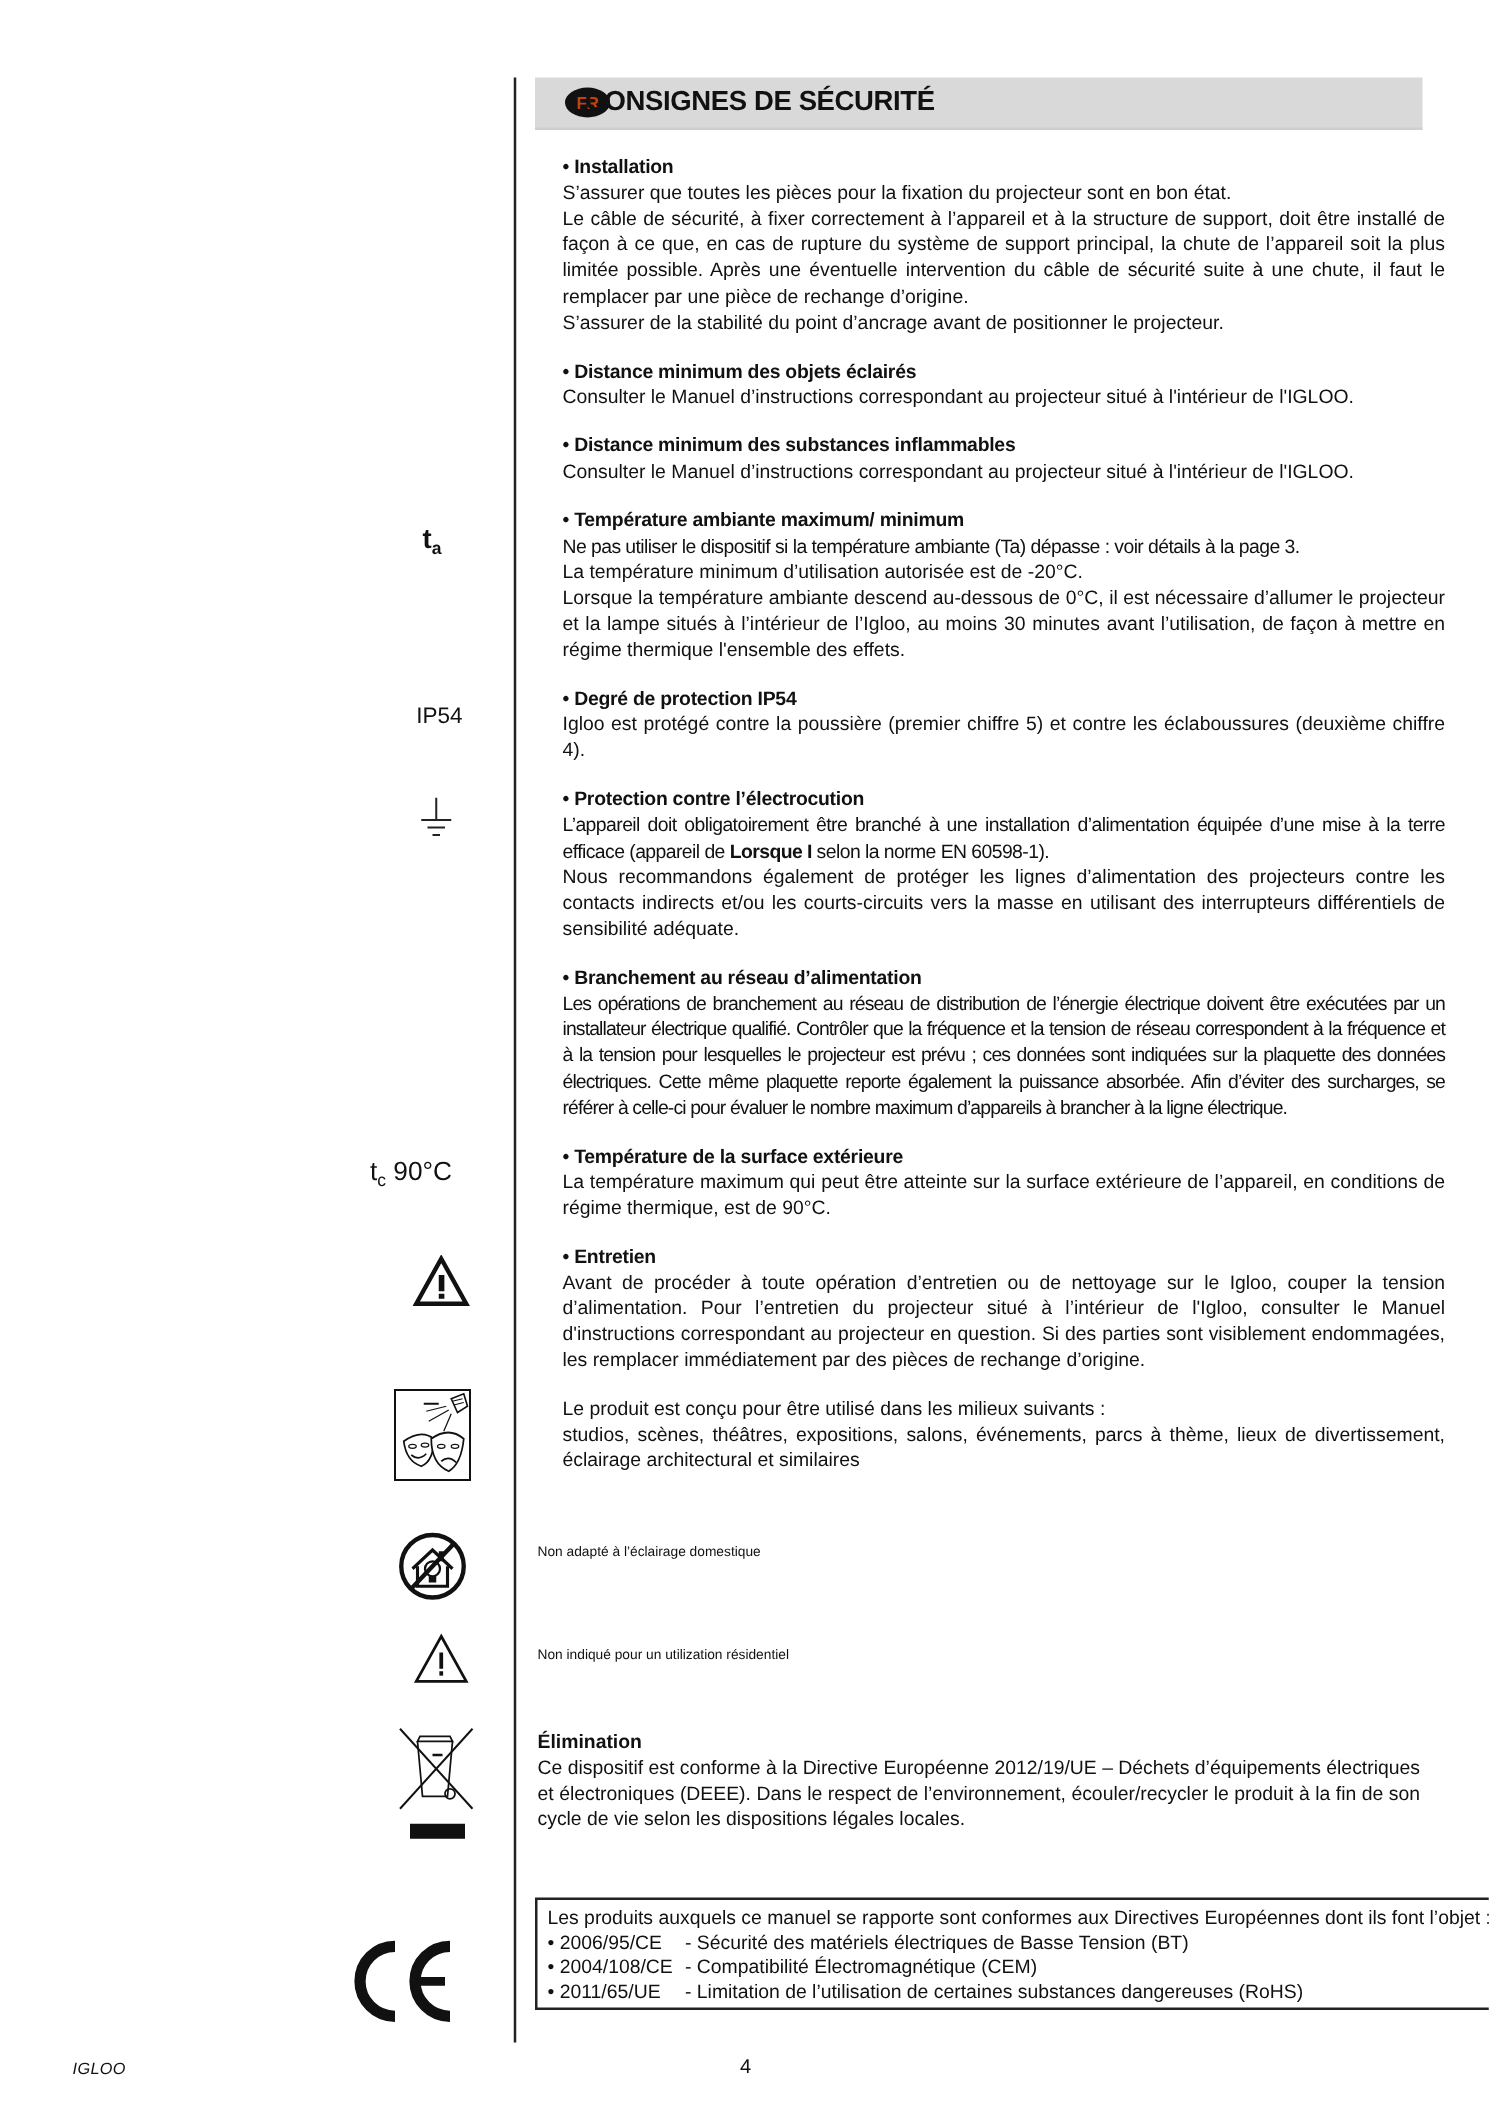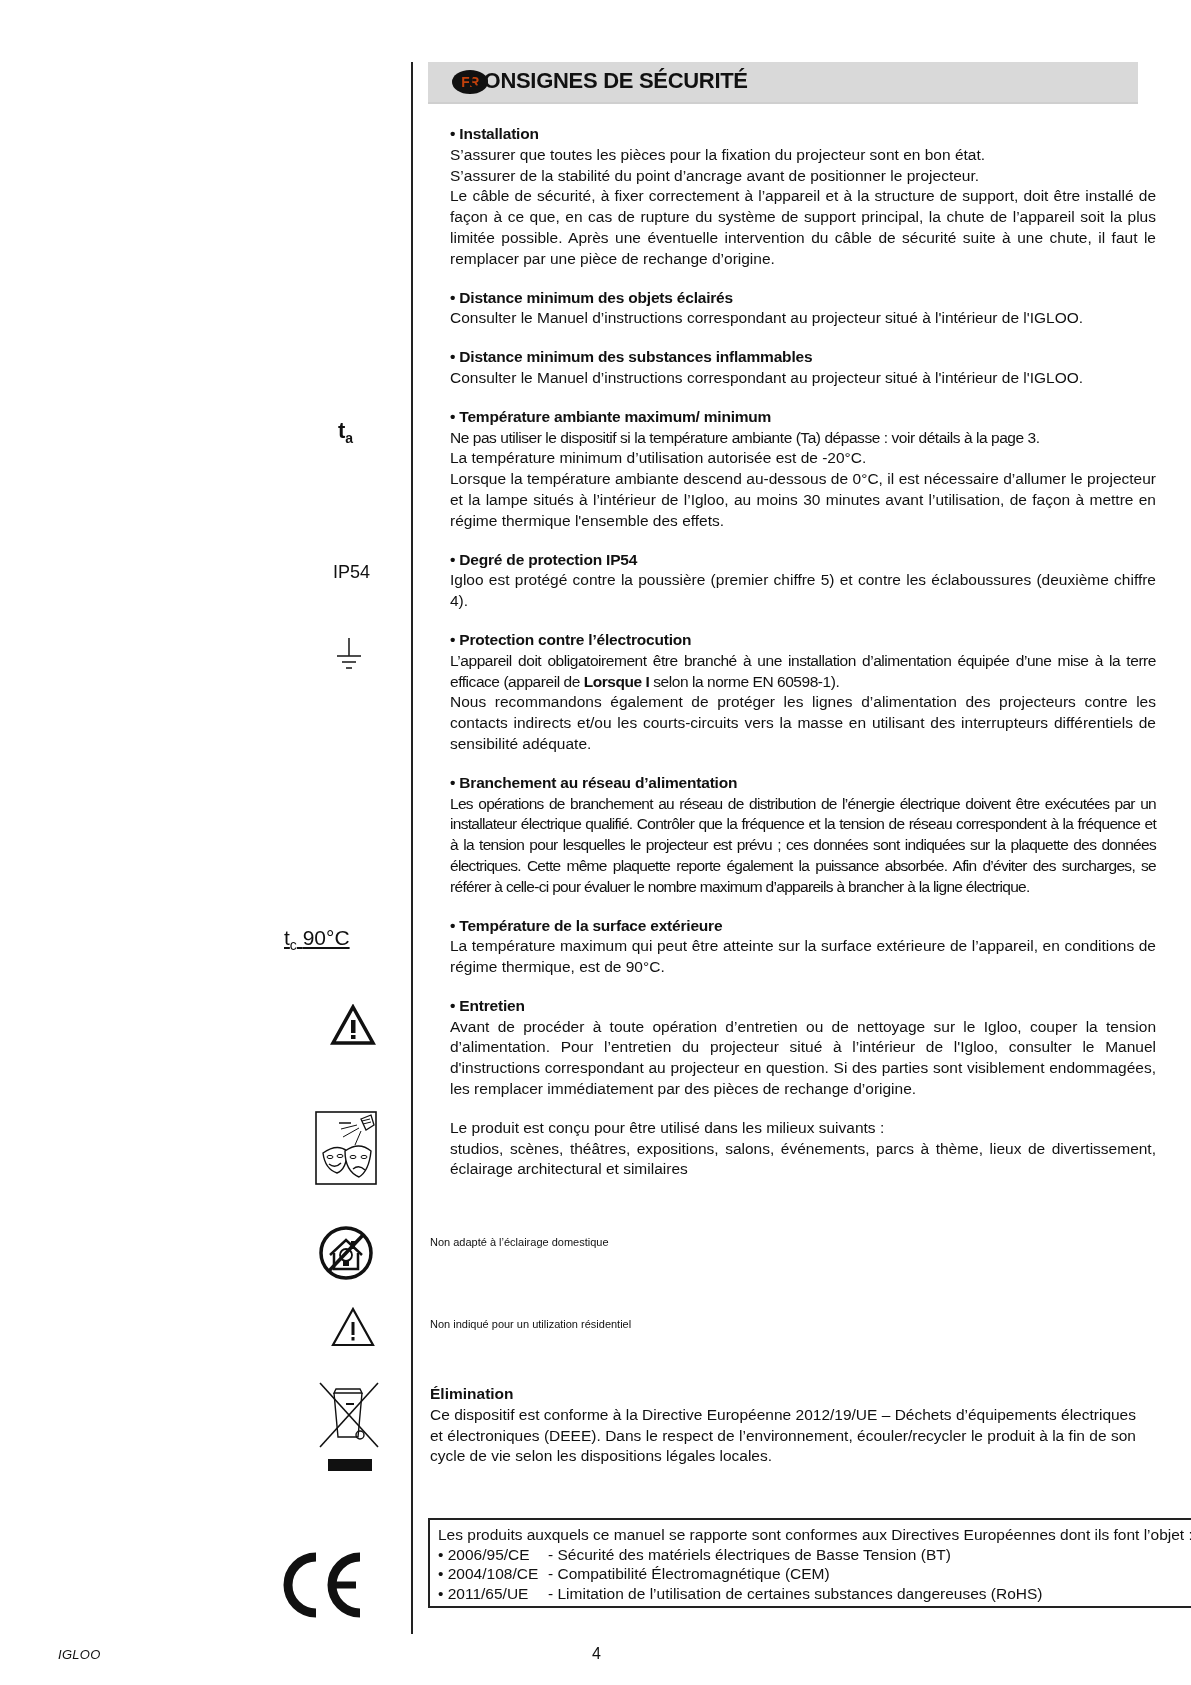--- a/index.html
+++ b/index.html
@@ -20,21 +20,21 @@
   .condensed { letter-spacing: -0.45px; }
   .bold-line { font-weight: normal; font-size: 11px; position: absolute; left: 430px; }
   .compliance { position: absolute; left: 428px; top: 1518px; width: 824px; border: 2px solid #222;
                 padding: 5px 8px 3px 8px; box-sizing: border-box; font-size: 15.5px; line-height: 19.5px; }
   .compliance .d-row { display: flex; }
   .compliance .code { width: 110px; white-space: pre; }
   .margin-item { position: absolute; }
   .ta { left: 338px; top: 418px; font-size: 22px; font-weight: bold; }
   .ta sub { font-size: 14px; }
   .ip54 { left: 333px; top: 562px; font-size: 18px; }
-  .tc { left: 284px; top: 926px; font-size: 21px; text-decoration: underline; }
+  .tc { left: 296px; top: 926px; font-size: 21px; }
   .tc sub { font-size: 14px; }
   .footer-brand { position: absolute; left: 58px; top: 1647px; font-size: 13px; font-weight: normal; font-style: italic; letter-spacing: 0.3px; }
   .footer-page { position: absolute; left: 592px; top: 1645px; font-size: 16px; }
   svg { display: block; }
 </style>
 </head>
 <body>
 
 <div class="vrule"></div>
 
@@ -123,22 +123,22 @@
     <path d="M36 5 A28 28 0 1 0 36 61" fill="none" stroke="#111" stroke-width="9"></path>
     <path d="M80 5 A28 28 0 1 0 80 61" fill="none" stroke="#111" stroke-width="9"></path>
     <line x1="54" y1="33" x2="76" y2="33" stroke="#111" stroke-width="7"></line>
   </svg>
 </div>
 
 <div class="content">
   <div class="section">
     <h3>• Installation</h3>
     <p>S’assurer que toutes les pièces pour la fixation du projecteur sont en bon état.</p>
+    <p>Le câble de sécurité, à fixer correctement à l’appareil et à la structure de support, doit être installé de façon à ce que, en cas de rupture du système de support principal, la chute de l’appareil soit la plus limitée possible. Après une éventuelle intervention du câble de sécurité suite à une chute, il faut le remplacer par une pièce de rechange d’origine.</p>
     <p>S’assurer de la stabilité du point d’ancrage avant de positionner le projecteur.</p>
-    <p>Le câble de sécurité, à fixer correctement à l’appareil et à la structure de support, doit être installé de façon à ce que, en cas de rupture du système de support principal, la chute de l’appareil soit la plus limitée possible. Après une éventuelle intervention du câble de sécurité suite à une chute, il faut le remplacer par une pièce de rechange d’origine.</p>
   </div>
   <div class="section">
     <h3>• Distance minimum des objets éclairés</h3>
     <p>Consulter le Manuel d’instructions correspondant au projecteur situé à l'intérieur de l'IGLOO.</p>
   </div>
   <div class="section">
     <h3>• Distance minimum des substances inflammables</h3>
     <p>Consulter le Manuel d’instructions correspondant au projecteur situé à l'intérieur de l'IGLOO.</p>
   </div>
   <div class="section">

